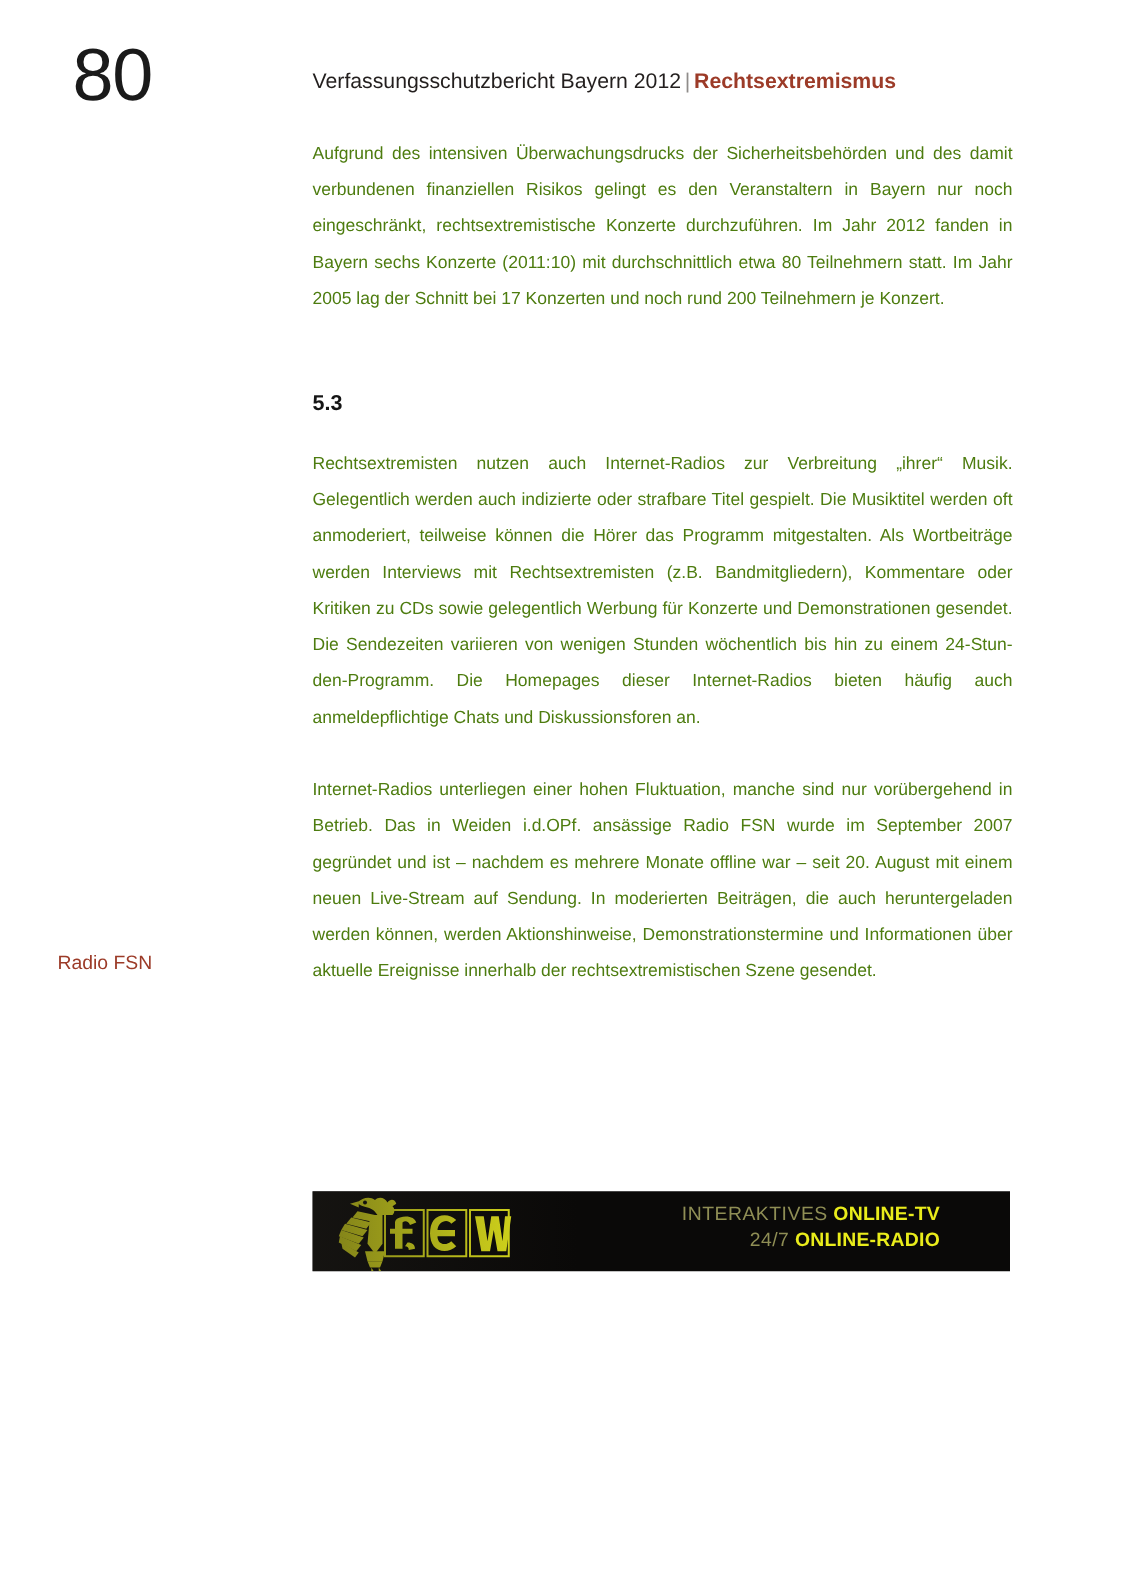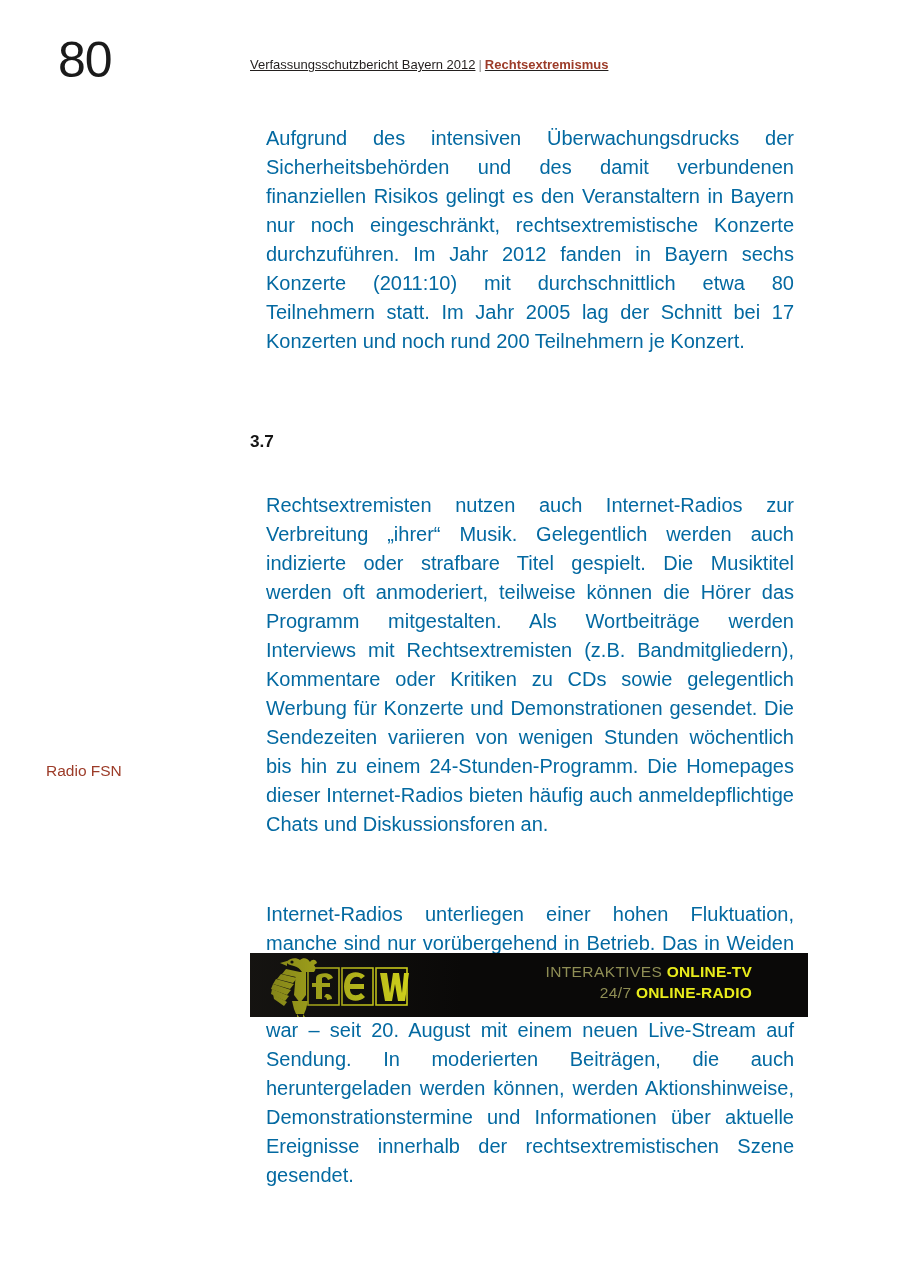--- a/index.html
+++ b/index.html
@@ -21,61 +21,60 @@
     inset: 0;
     width: 900px;
     height: 1276px;
   }
 
   
   .page-number {
     position: absolute;
     left: 58px;
     top: 38px;
-    font-size: 50px;
+    font-size: 59px;
     line-height: 45px;
     font-weight: 300;
     letter-spacing: -1px;
     color: #1a1a1a;
   }
 
   .header-line {
     position: absolute;
     left: 250px;
     top: 56px;
-    font-size: 13px;
+    font-size: 17px;
     line-height: 18px;
     white-space: nowrap;
     color: #231f1e;
-    text-decoration: underline;
   }
   .header-line .sep {
     color: #8f8c8a;
     padding: 0 3px;
   }
   .header-line .accent {
     color: #9c3b28;
     font-weight: bold;
   }
 
   
   .column {
     position: absolute;
     left: 250px;
     top: 108px;
     width: 560px;
   }
 
   p.body-text {
-    margin: 16px;
-    font-size: 20px;
+    margin: 0;
+    font-size: 14px;
     line-height: 29px;
     text-align: justify;
     text-justify: inter-word;
-    color: #0369a1;
+    color: #4d7c0f;
     hyphens: manual;
   }
 
   .gap-after-p1 { height: 57px; }
   .gap-after-h  { height: 22px; }
   .gap-between  { height: 29px; }
 
   .section-heading {
     margin: 0;
     font-size: 17.2px;
@@ -166,21 +165,21 @@
     <span>Verfassungsschutzbericht Bayern 2012</span><span class="sep">|</span><span class="accent">Rechtsextremismus</span>
   </div>
 
   <div class="column">
 
     <p class="body-text">Aufgrund des intensiven Überwachungsdrucks der Sicherheits­behörden und des damit verbundenen finanziellen Risikos gelingt es den Veranstaltern in Bayern nur noch eingeschränkt, rechts­extremistische Konzerte durchzuführen. Im Jahr 2012 fanden in Bayern sechs Konzerte (2011:10) mit durchschnittlich etwa 80 Teilnehmern statt. Im Jahr 2005 lag der Schnitt bei 17 Konzerten und noch rund 200 Teilnehmern je Konzert.</p>
 
     <div class="gap-after-p1"></div>
 
     <div class="section-heading">
-      <span class="num">3.7</span>
+      <span class="num">5.3</span>
     </div>
 
     <div class="gap-after-h"></div>
 
     <p class="body-text">Rechtsextremisten nutzen auch Internet-Radios zur Verbreitung „ihrer“ Musik. Gelegentlich werden auch indizierte oder strafbare Titel gespielt. Die Musiktitel werden oft anmoderiert, teilweise können die Hörer das Programm mitgestalten. Als Wortbeiträge werden Interviews mit Rechtsextremisten (z.B. Bandmitgliedern), Kommentare oder Kritiken zu CDs sowie gelegentlich Werbung für Konzerte und Demonstrationen gesendet. Die Sendezeiten variie­ren von wenigen Stunden wöchentlich bis hin zu einem 24-Stun­den-Programm. Die Homepages dieser Internet-Radios bieten häufig auch anmeldepflichtige Chats und Diskussionsforen an.</p>
 
     <div class="gap-between"></div>
 
     <p class="body-text">Internet-Radios unterliegen einer hohen Fluktuation, manche sind nur vorübergehend in Betrieb. Das in Weiden i.d.OPf. ansässige Radio FSN wurde im September 2007 gegründet und ist – nach­dem es mehrere Monate offline war – seit 20. August mit einem neuen Live-Stream auf Sendung. In moderierten Beiträgen, die auch heruntergeladen werden können, werden Aktionshinweise, Demonstrationstermine und Informationen über aktuelle Ereig­nisse innerhalb der rechtsextremistischen Szene gesendet.</p>
   </div>

